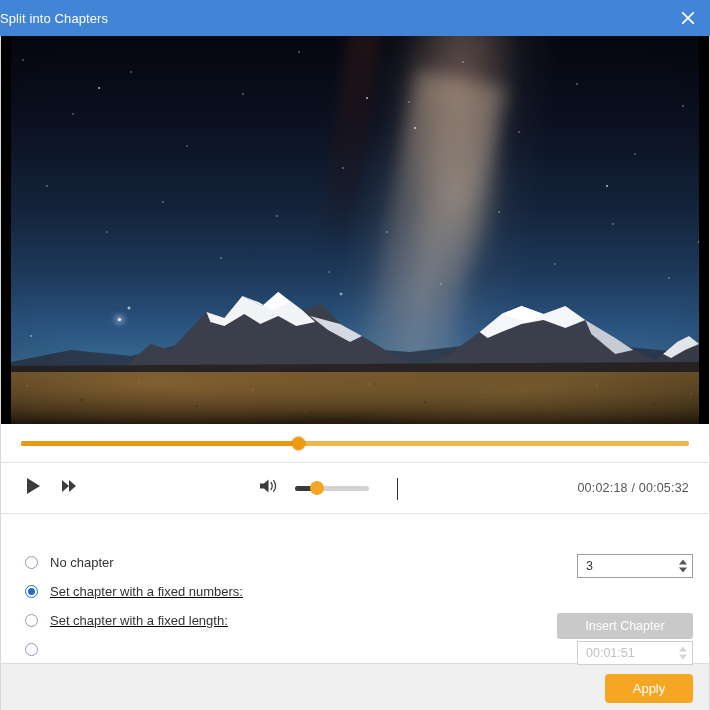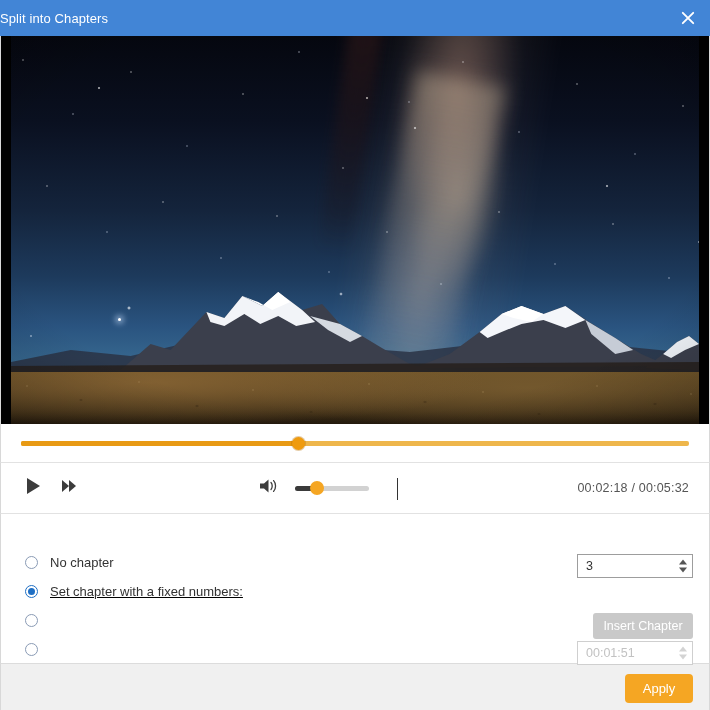--- a/index.html
+++ b/index.html
@@ -441,21 +441,21 @@
     width: 0; height: 0;
     border-left: 4px solid transparent;
     border-right: 4px solid transparent;
   }
   .spin-arrow-up { border-bottom: 5px solid #555; }
   .spin-arrow-down { border-top: 5px solid #555; }
   .spin.disabled .spin-arrow-up { border-bottom-color: #d3d3d3; }
   .spin.disabled .spin-arrow-down { border-top-color: #d3d3d3; }
 
   .insert-btn {
-    width: 100px;
+    width: 136px;
     height: 26px;
     background: #c9c9c9;
     border: none;
     color: #ffffff;
     font-size: 12.5px;
     font-family: "Liberation Sans", sans-serif;
     border-radius: 3px;
     cursor: default;
     display: flex;
     align-items: center;
@@ -477,21 +477,21 @@
     border-right: 1px solid #d8d8d8;
     border-bottom: 1px solid #d8d8d8;
     display: flex;
     align-items: center;
     justify-content: flex-end;
     padding-right: 16px;
     gap: 12px;
     box-sizing: border-box;
   }
   .footer-btn {
-    width: 68px;
+    width: 88px;
     height: 29px;
     background: #f5a623;
     color: #ffffff;
     border: none;
     border-radius: 4px;
     font-size: 13px;
     font-family: "Liberation Sans", sans-serif;
     cursor: pointer;
   }
 </style>
@@ -604,20 +604,21 @@
       <span class="opt-label">No chapter</span>
     </div>
 
     <div class="opt-row spaced">
       <span class="radio checked"></span>
       <span class="opt-label">Set chapter with a fixed numbers:</span>
     </div>
 
     <div class="opt-row spaced">
       <span class="radio"></span>
+      <span class="opt-label">Set chapter with a fixed length:</span>
     </div>
 
     <div class="opt-row spaced">
       <span class="radio"></span>
     </div>
 
     <div class="opt-right pos-numbers">
       <div class="spin">
         <span class="spin-value">3</span>
         <span class="spin-arrows">

